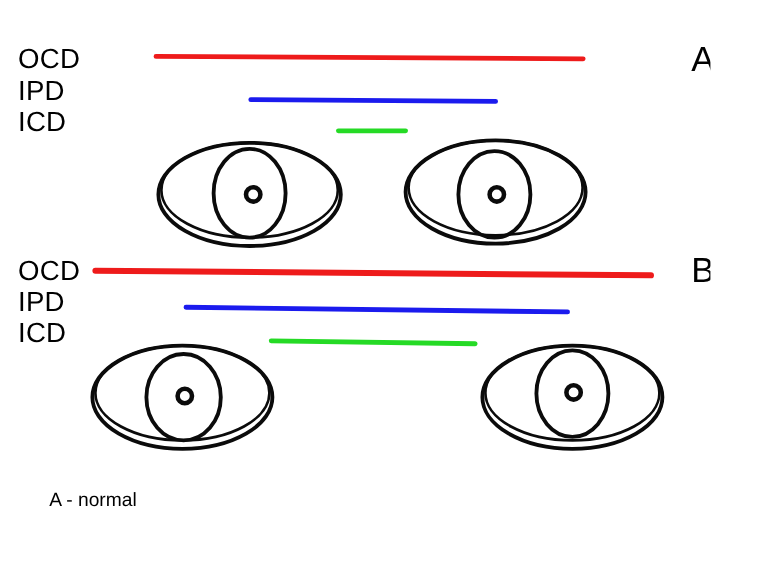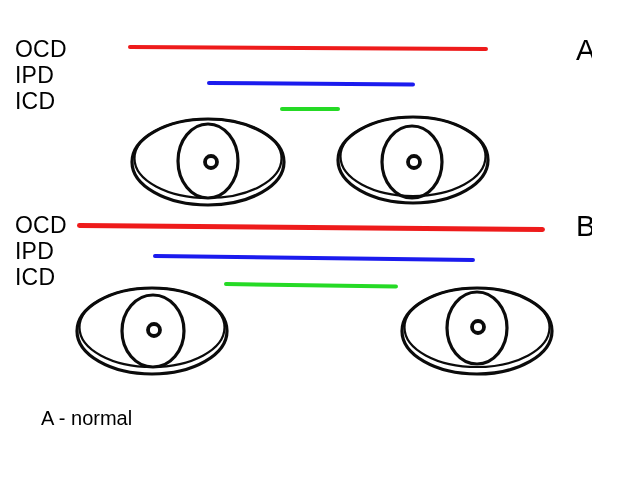--- a/index.html
+++ b/index.html
@@ -40,21 +40,21 @@
     position: absolute;
     left: 576px;
     font-size: 29px;
     line-height: 29px;
     font-weight: 400;
   }
   .legend {
     position: absolute;
     left: 41px;
     top: 408px;
-    font-size: 20px;
+    font-size: 16px;
     line-height: 20px;
     white-space: nowrap;
   }
 </style>
 </head>
 <body>
 
 <div id="canvas">
 
   <svg id="eyes-layer" viewBox="0 0 640 480" xmlns="http://www.w3.org/2000/svg">

